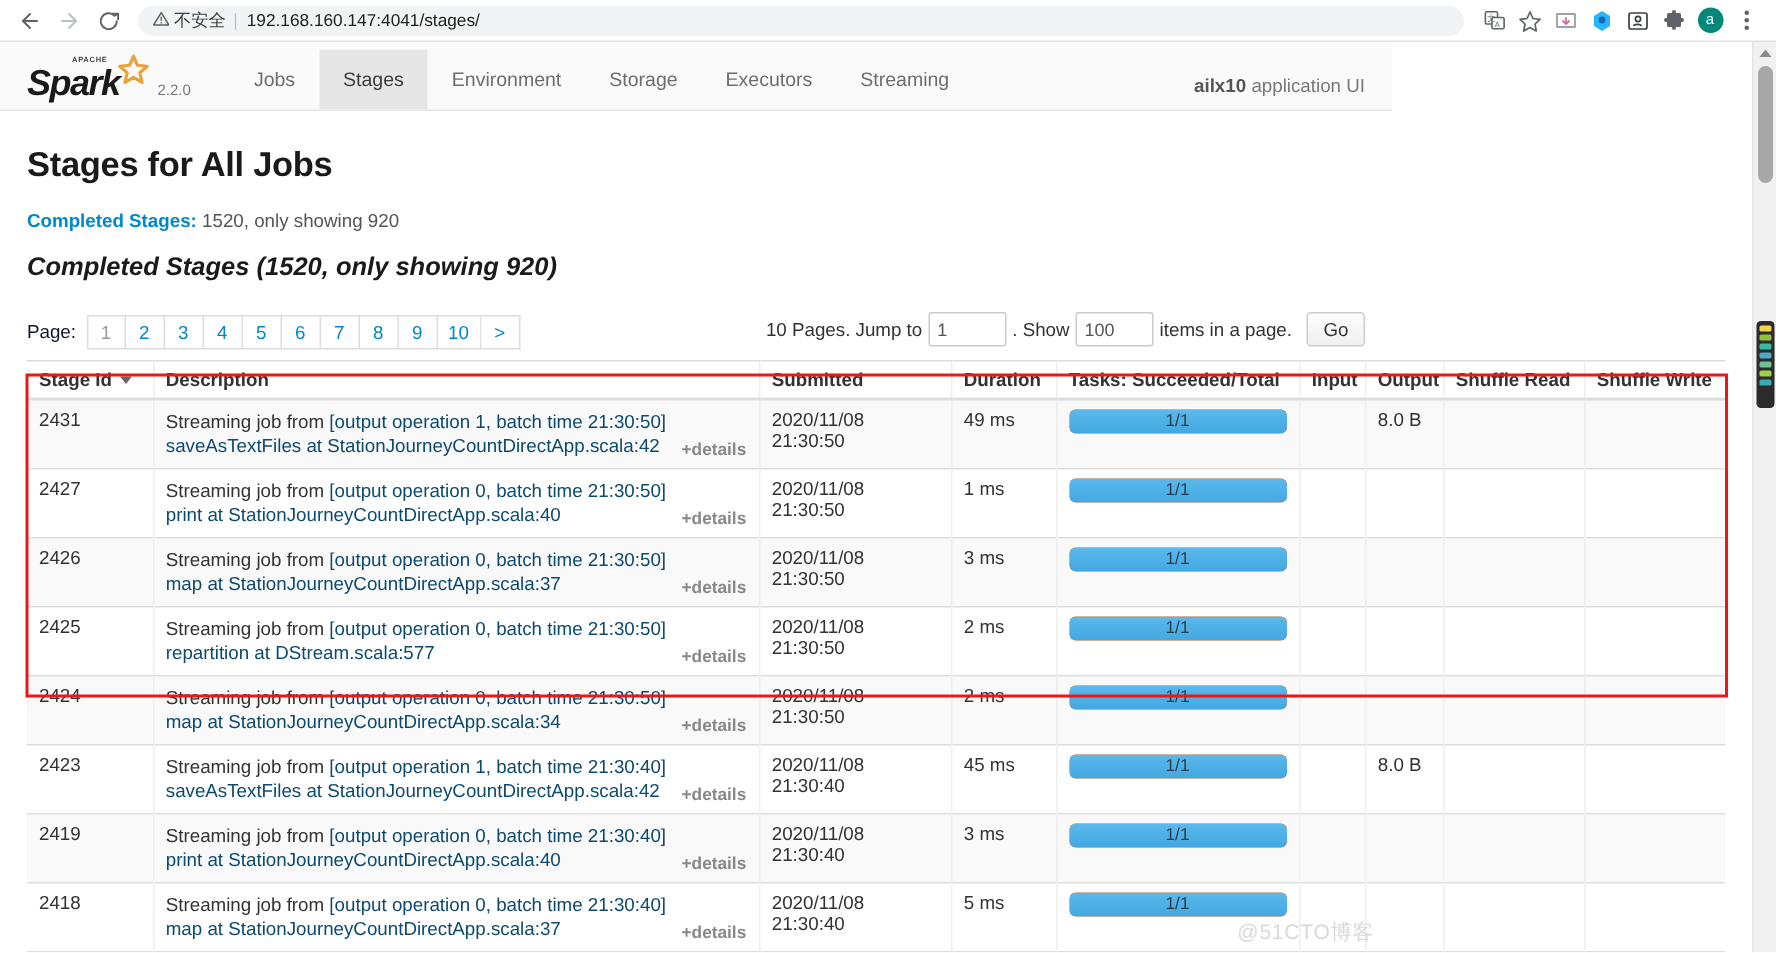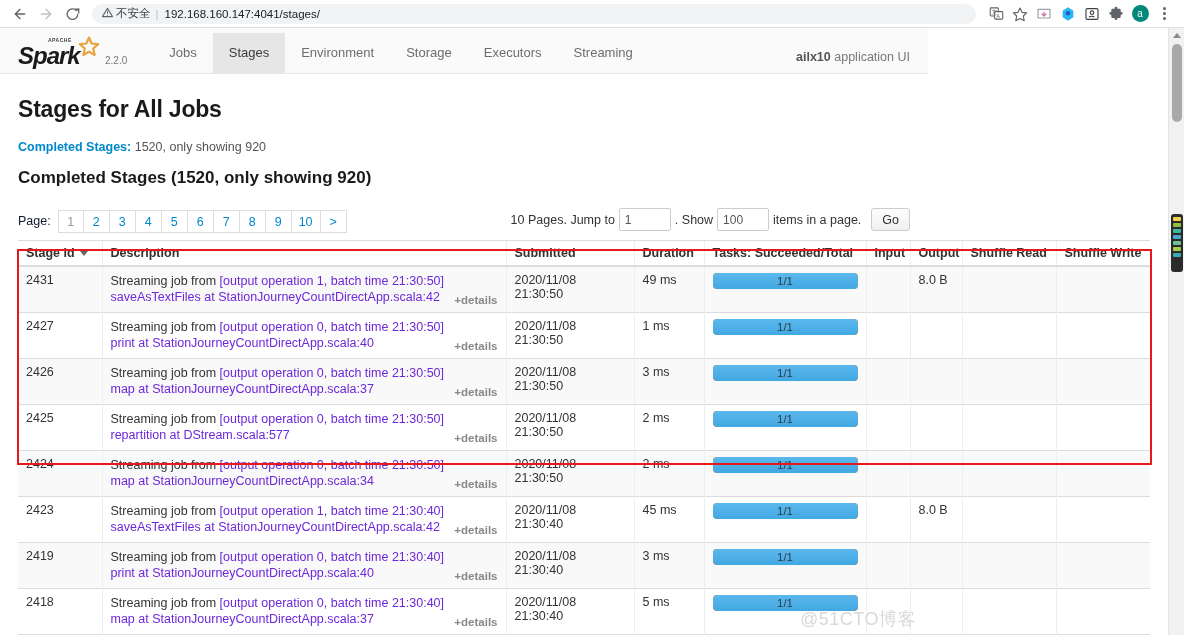--- a/index.html
+++ b/index.html
@@ -155,20 +155,21 @@
     margin-top: 17px;
   }
   #summary-line a {
     color: #0088cc; text-decoration: none; font-weight: bold;
   }
   h2#section-title {
     font-size: 17px;
     font-weight: bold;
     color: #1a1a1a;
     margin: 14px 0 0 0;
+    font-style: italic;
   }
 
   
   #pager-row {
     margin-top: 21px;
     display: flex;
     align-items: center;
     height: 24px;
     position: relative;
   }
@@ -265,21 +266,21 @@
   .sort-caret {
     display: inline-block;
     margin-left: 5px;
     border-left: 4px solid transparent;
     border-right: 4px solid transparent;
     border-top: 5px solid #666;
     vertical-align: middle;
   }
   .desc-cell { position: relative; padding-right: 58px !important; }
   .desc-line1 { color: #333; line-height: 16px; }
-  .desc-line1 a, .desc-line2 a { color: #6d28d9; text-decoration: none; }
+  .desc-line1 a, .desc-line2 a { color: #0c4a6e; text-decoration: none; }
   .desc-line2 { line-height: 17px; }
   .details-link {
     position: absolute;
     right: 8px;
     bottom: 6px;
     font-size: 11.5px;
     color: #888;
     text-decoration: none;
     font-weight: bold;
   }
@@ -316,21 +317,21 @@
     border: 2px solid #e8191b;
     pointer-events: none;
     z-index: 30;
   }
 
   
   #watermark {
     position: absolute;
     right: 12px;
     bottom: 4px;
-    font-size: 18px;
+    font-size: 14px;
     color: #d9d9d9;
     z-index: 25;
     pointer-events: none;
     letter-spacing: 0.5px;
   }
 
   
   #page-scrollbar {
     position: absolute;
     right: 0; top: 0;

